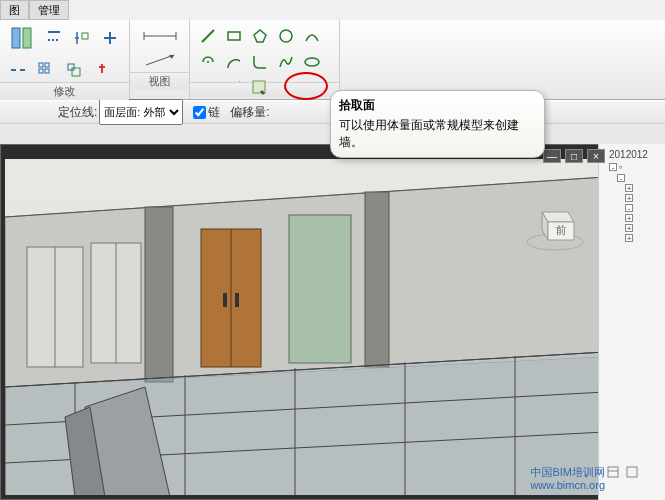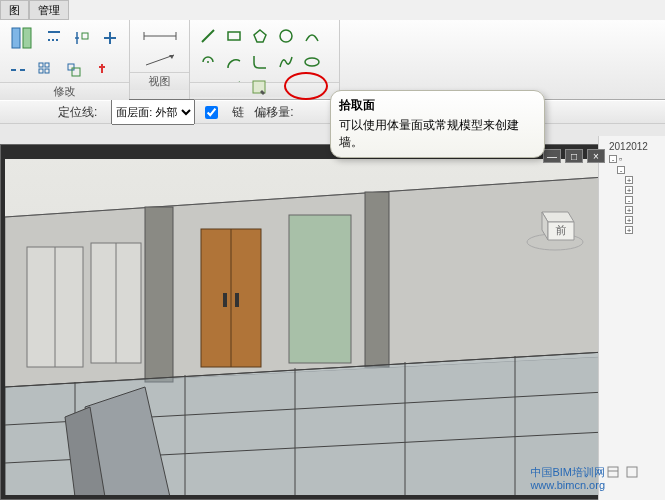--- a/index.html
+++ b/index.html
@@ -13,34 +13,34 @@
 .ribbon-panel { border-right: 1px solid #ccc; padding: 2px 6px 20px 6px; display: flex; flex-direction: column; justify-content: space-between; position: relative; }
 .panel-body { display: flex; gap: 4px; align-items: center; flex-wrap: wrap; height: 60px; }
 .panel-label { text-align: center; font-size: 11px; color: #555; background: linear-gradient(#f0f0f0,#e4e4e4); border-top: 1px solid #d0d0d0; margin: 0 -6px; padding: 1px 0; }
 .rbtn { width: 24px; height: 24px; display: inline-flex; align-items: center; justify-content: center; border: 1px solid transparent; border-radius: 2px; cursor: pointer; }
 .rbtn svg { display: block; }
 .rbtn.big { width: 32px; height: 32px; }
 
 .circle-highlight { position: absolute; border: 2px solid #d00; border-radius: 50%; width: 44px; height: 28px; pointer-events: none; z-index: 5; }
 
 .option-bar { display: flex; align-items: center; height: 24px; background: linear-gradient(#f6f6f6,#e6e6e6); border-top: 1px solid #fff; border-bottom: 1px solid #ccc; padding: 0 8px; gap: 10px; color: #333; }
-.opt-group { display: flex; align-items: center; gap: 14px; }
+.opt-group { display: flex; align-items: center; gap: 2px; }
 select { font-size: 11px; height: 26px; }
 input[type=checkbox] { vertical-align: middle; }
 
 .tooltip { position: absolute; left: 330px; top: 90px; width: 215px; background: linear-gradient(#ffffff,#f3f3ee); border: 1px solid #b8b8a8; border-radius: 11px; box-shadow: 2px 3px 6px rgba(0,0,0,.25); padding: 6px 8px; z-index: 20; font-size: 12px; }
 .tooltip strong { display: block; margin-bottom: 3px; }
 
 .view-area { position: absolute; left: 0; top: 144px; right: 55px; bottom: 0; background: #2d2d2d; border: 1px solid #666; }
 .view-titlebar { position: absolute; right: 4px; top: 4px; display: flex; gap: 4px; z-index: 3; }
 .win-btn { width: 18px; height: 14px; background: #555; color: #fff; font-size: 10px; display: flex; align-items: center; justify-content: center; border: 1px solid #888; cursor: pointer; }
 .scene { position: absolute; inset: 14px 4px 4px 4px; background: linear-gradient(#e8e8e4, #d8d8d4); overflow: hidden; }
 .scene svg { width: 100%; height: 100%; }
 
-.right-panel { position: absolute; right: 0; top: 136px; width: 67px; bottom: 0; background: #f4f4f4; border-left: 1px solid #ccc; padding: 4px 2px; font-size: 10px; color: #444; overflow: hidden; }
+.right-panel { position: absolute; right: 0; top: 144px; width: 67px; bottom: 0; background: #f4f4f4; border-left: 1px solid #ccc; padding: 4px 2px; font-size: 10px; color: #444; overflow: hidden; }
 .tree-line { padding: 1px 0 1px 8px; white-space: nowrap; display: flex; align-items: center; gap: 2px; }
 .box { display: inline-block; width: 8px; height: 8px; border: 1px solid #888; font-size: 8px; line-height: 7px; text-align: center; background: #fff; }
 .smicn { font-size: 9px; }
 
 .watermark { position: absolute; right: 60px; bottom: 8px; font-size: 11px; color: #2869b5; text-align: right; z-index: 30; pointer-events: none; line-height: 13px; margin-left: 20px; }
 
 .viewcube { position: absolute; right: 75px; top: 190px; z-index: 4; pointer-events: none; }
 </style>
 </head>
 <body>

